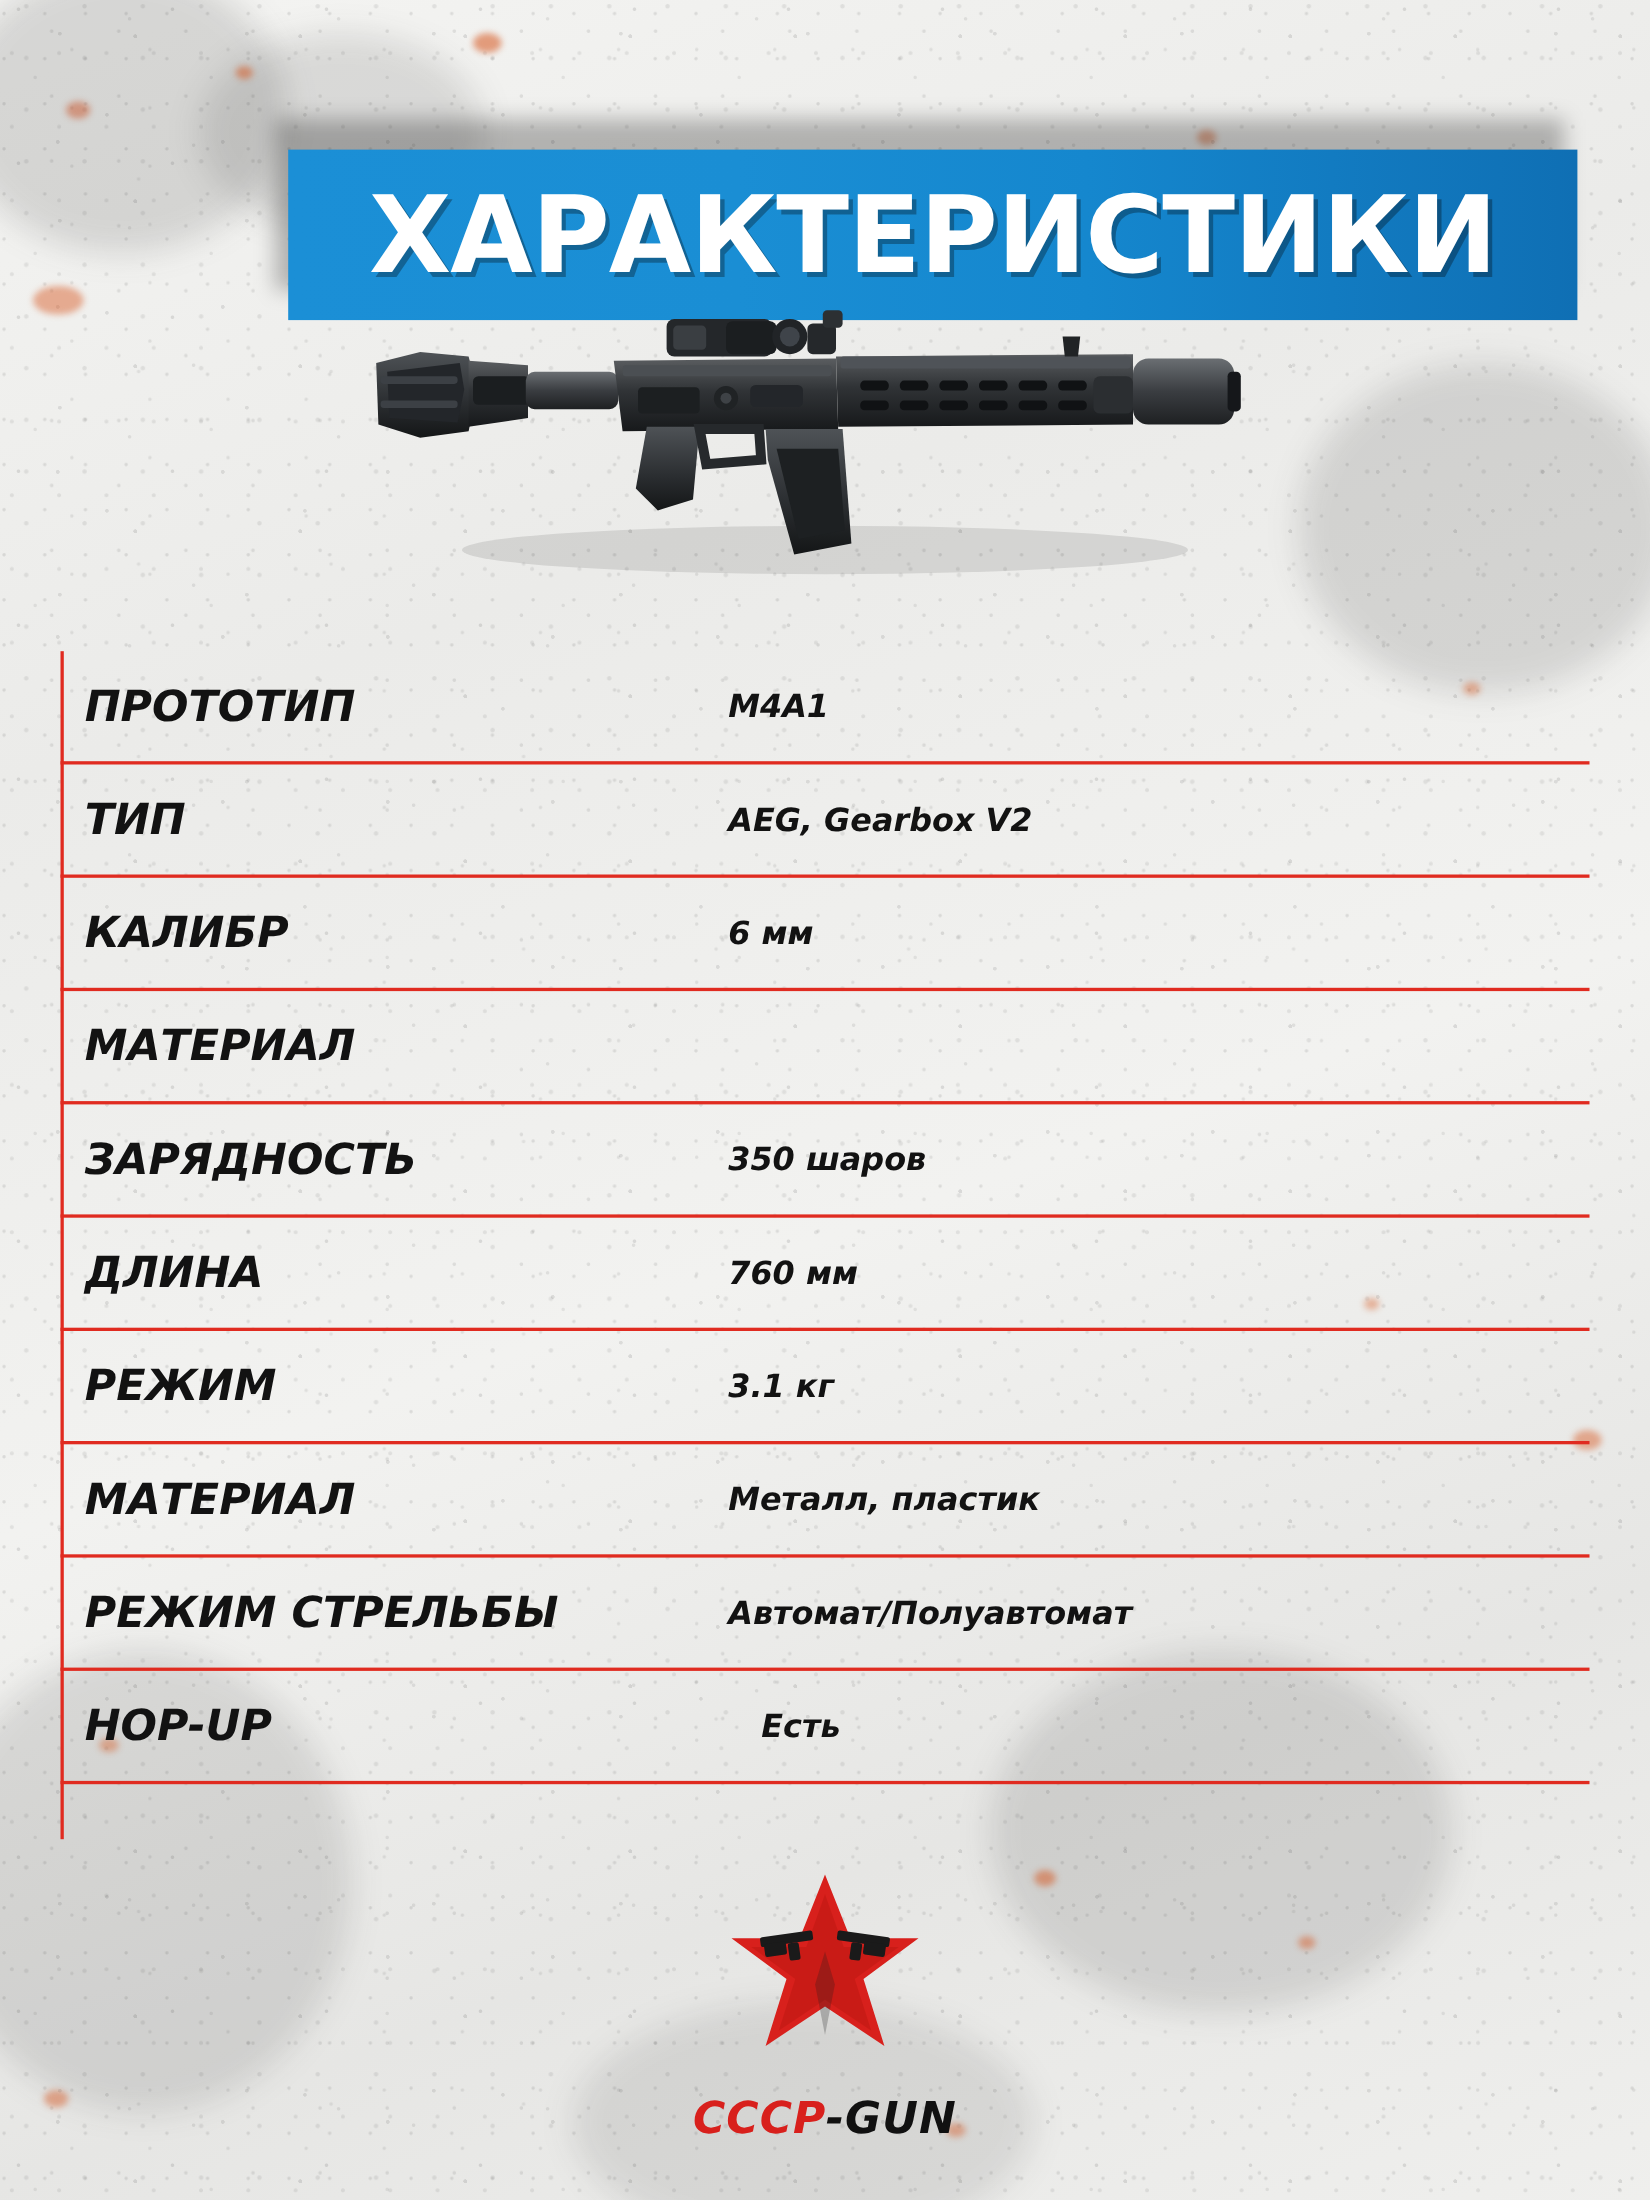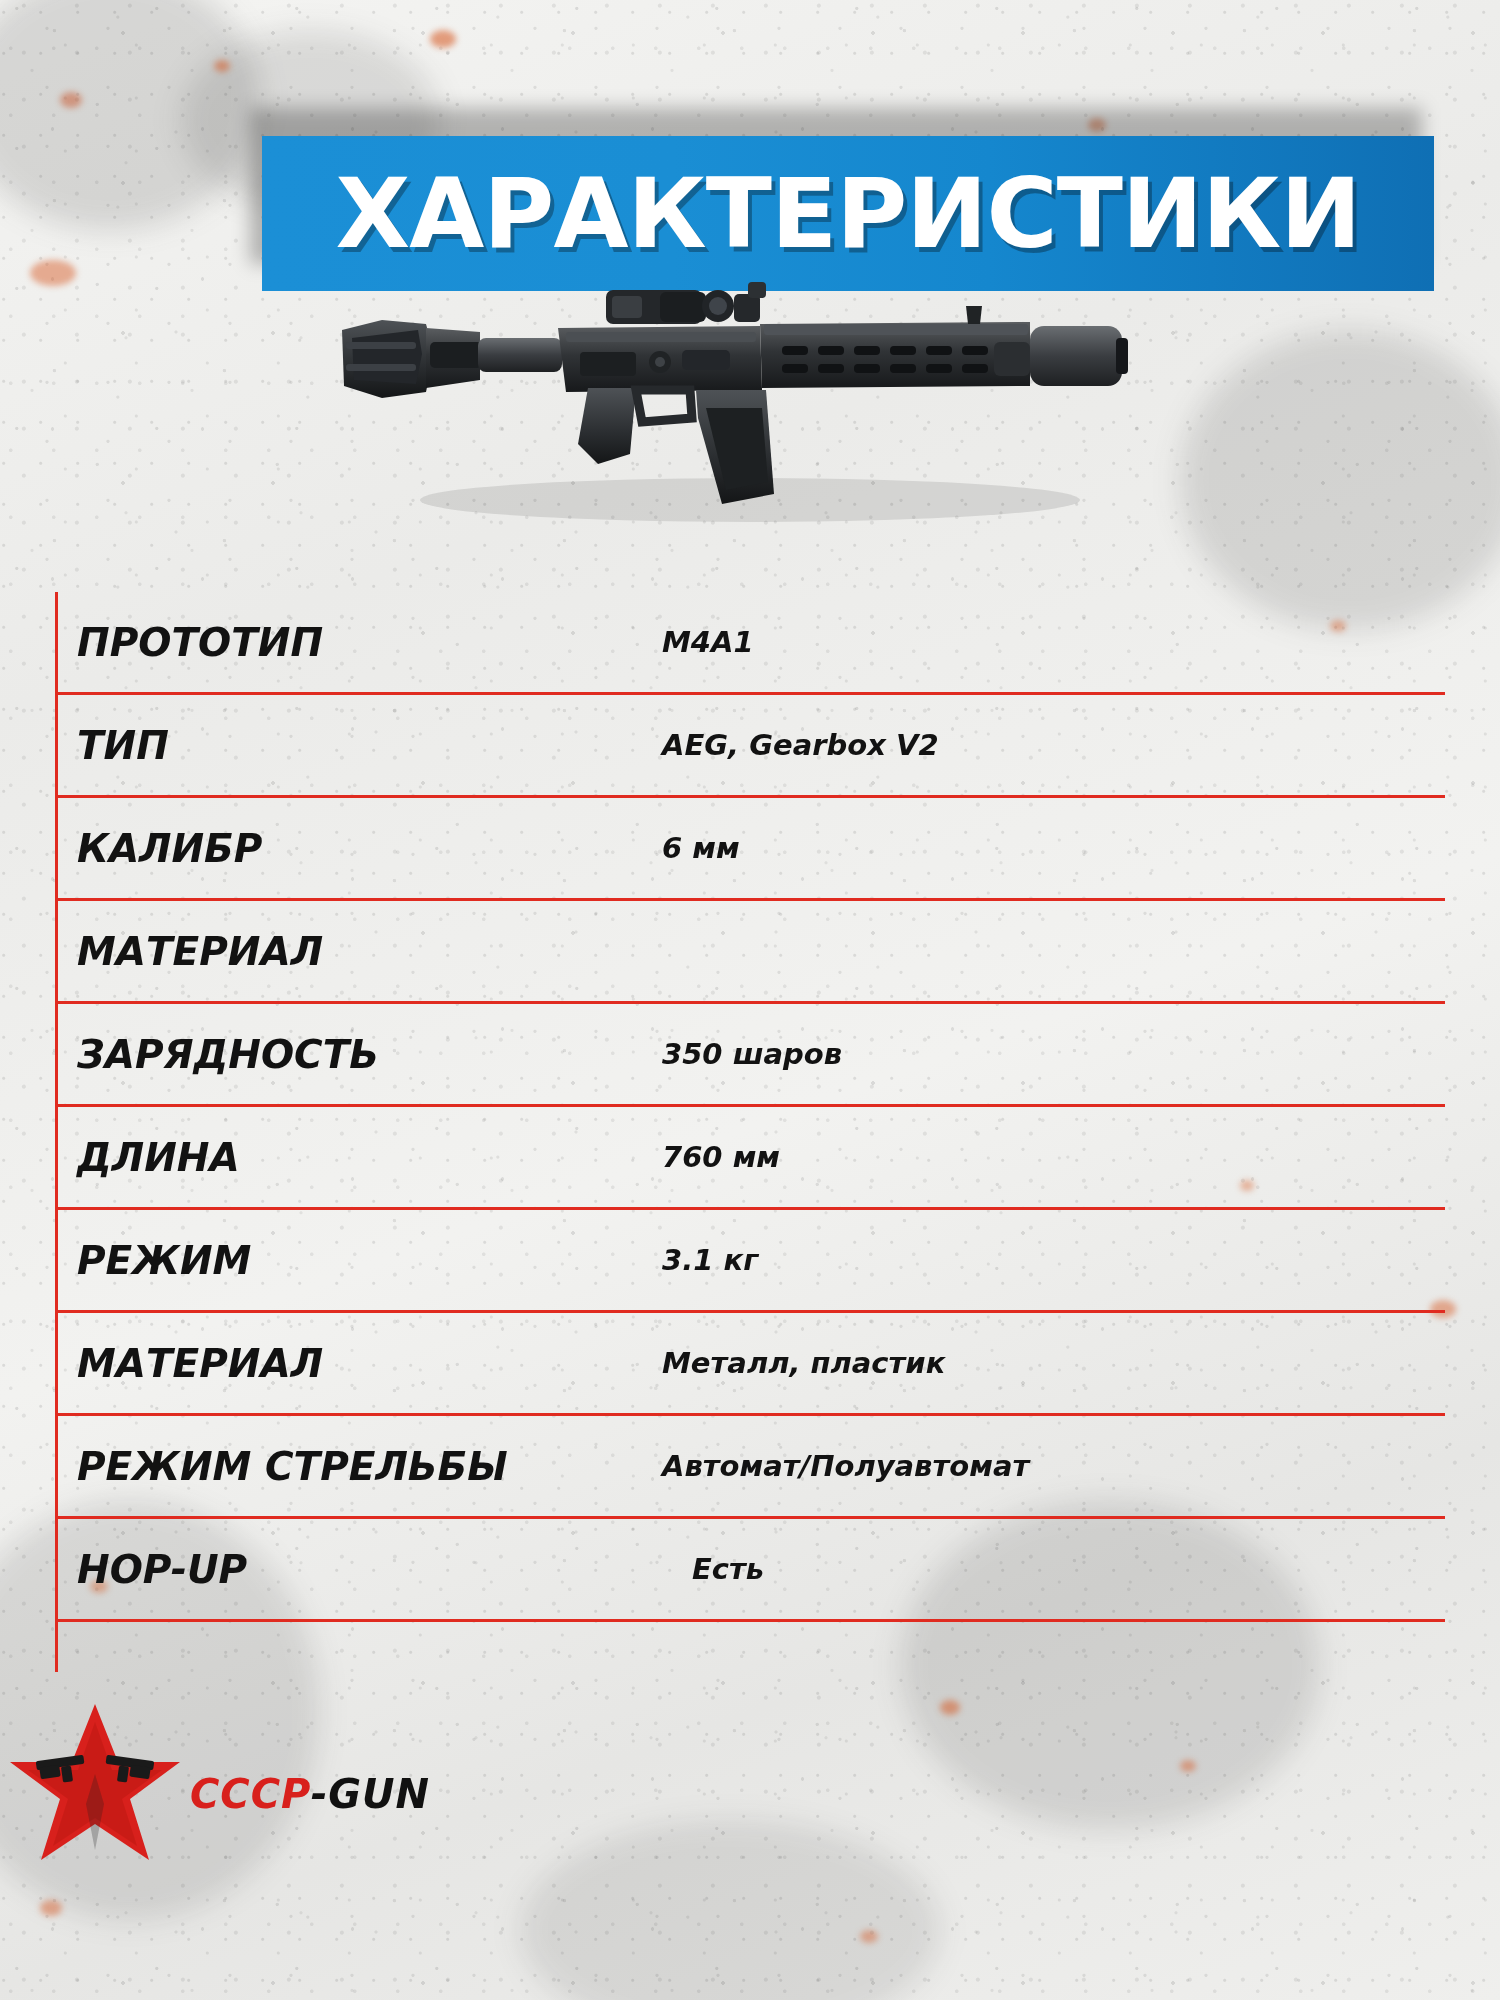--- a/index.html
+++ b/index.html
@@ -152,22 +152,23 @@
     background: #e02b20;
   }
 
   
   .logo-wrap {
     position: absolute;
     left: 0;
     right: 0;
     top: 1700px;
     display: flex;
-    flex-direction: row;
+    flex-direction: column;
     align-items: center;
+    gap: 16px;
   }
   .logo-mark { width: 190px; height: 175px; }
   .logo-text {
     margin-top: 12px;
     font-family: "DejaVu Sans", sans-serif;
     font-weight: 700;
     font-style: italic;
     font-size: 40px;
     letter-spacing: 1px;
     color: #111111;

